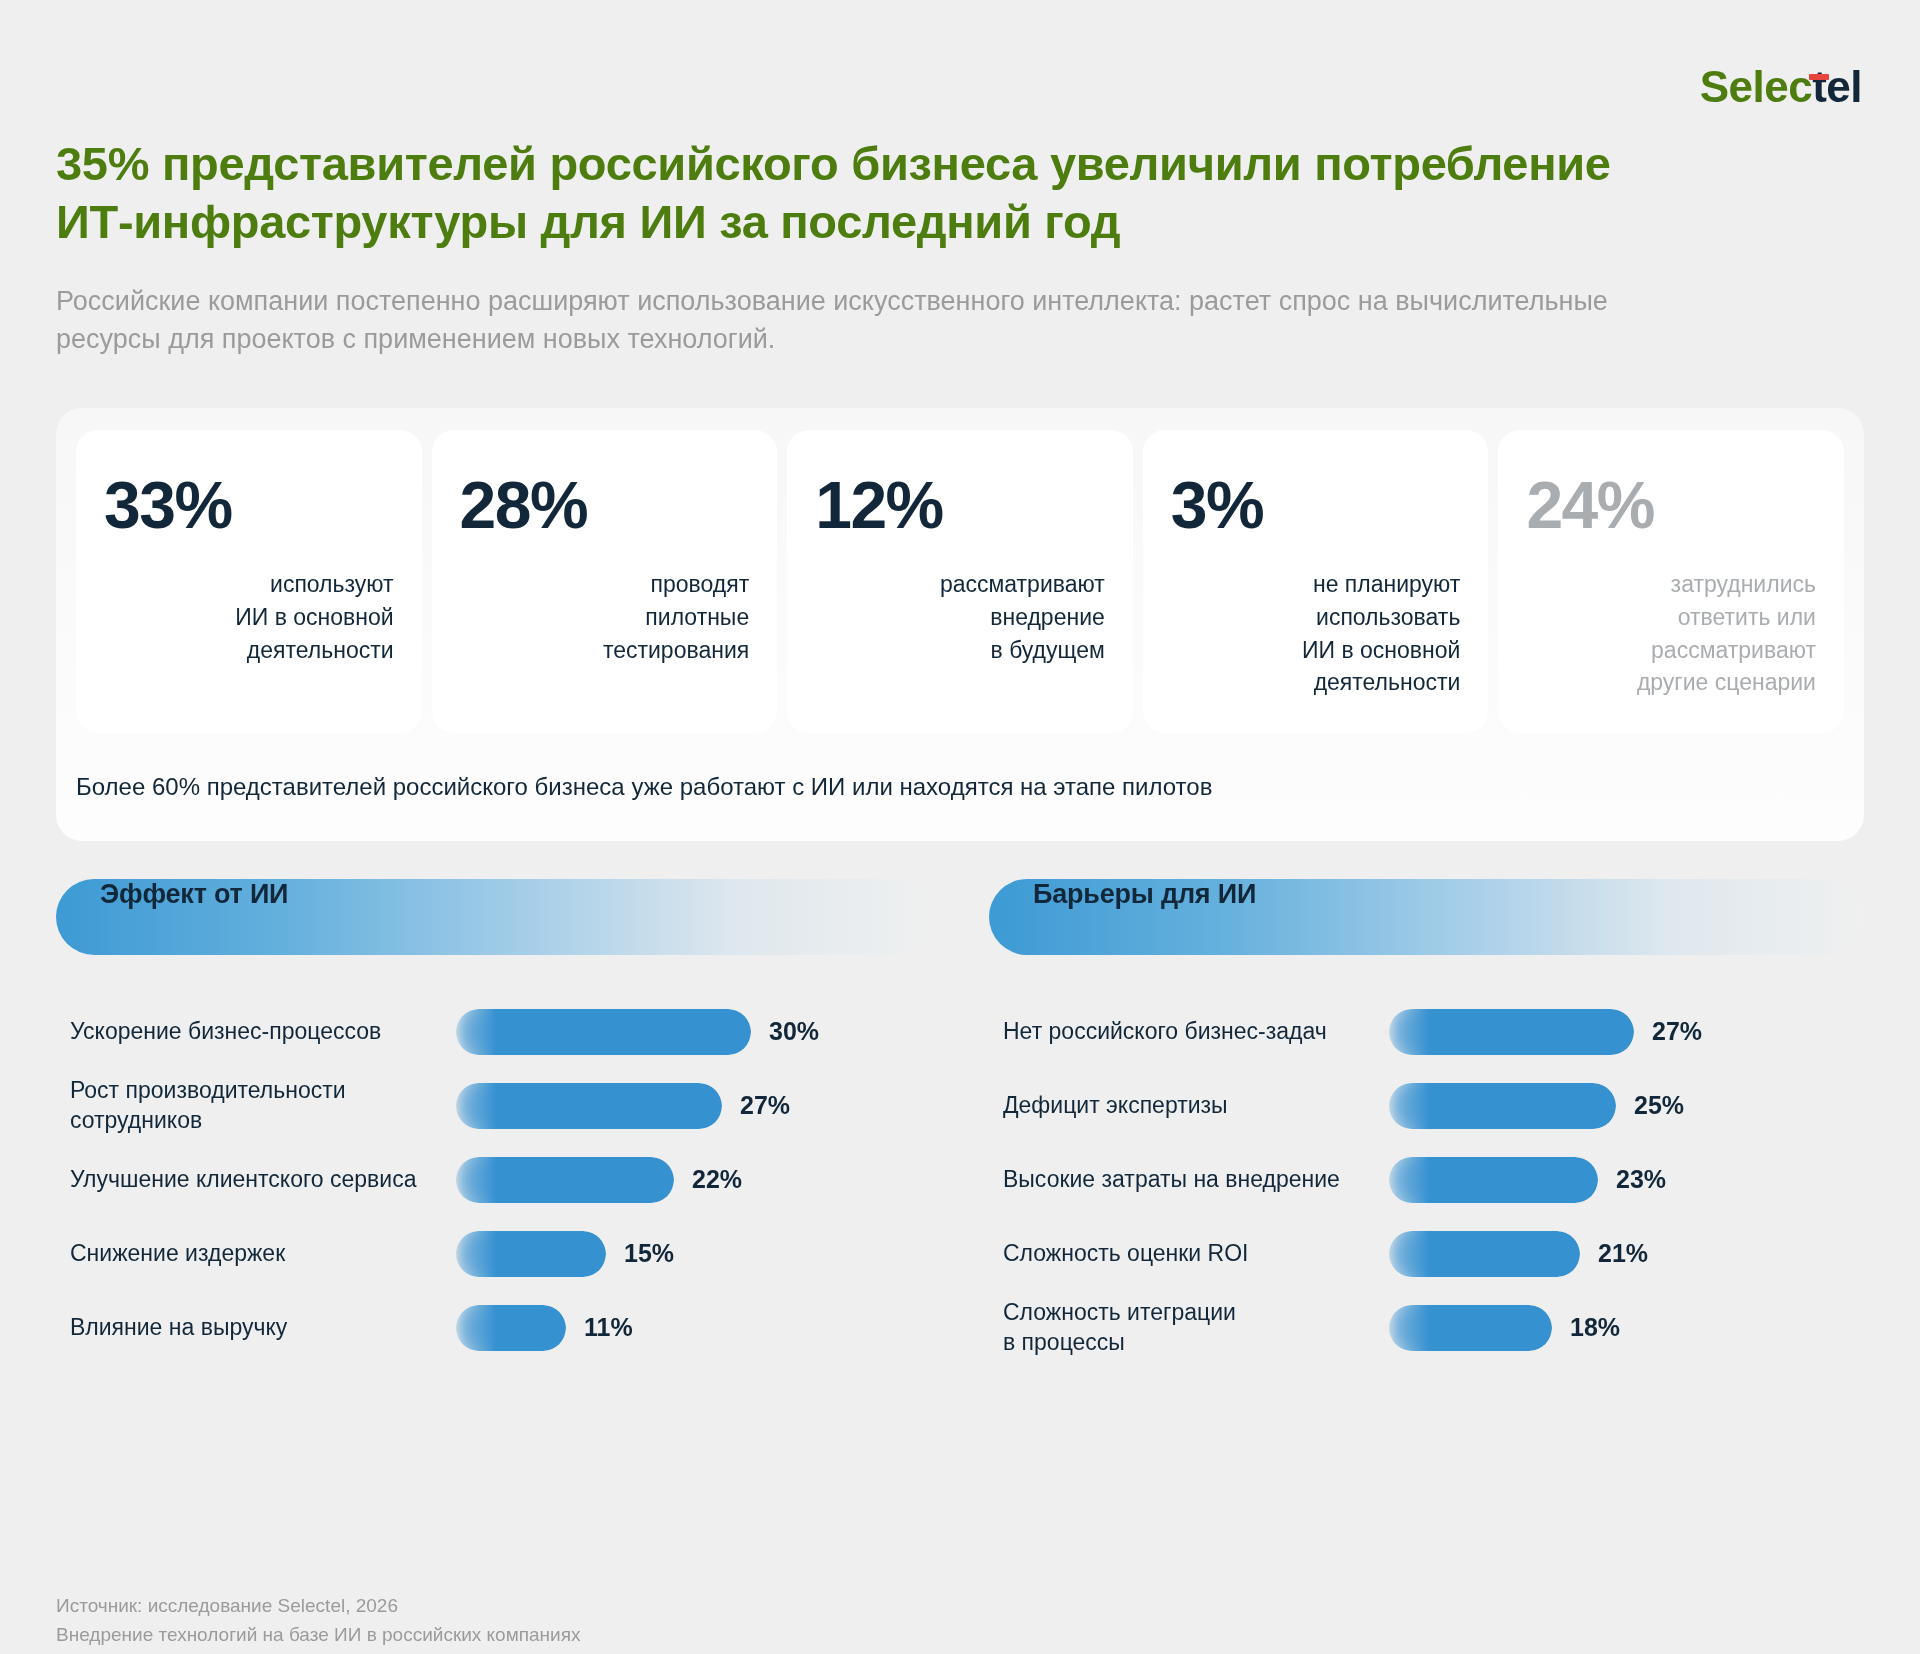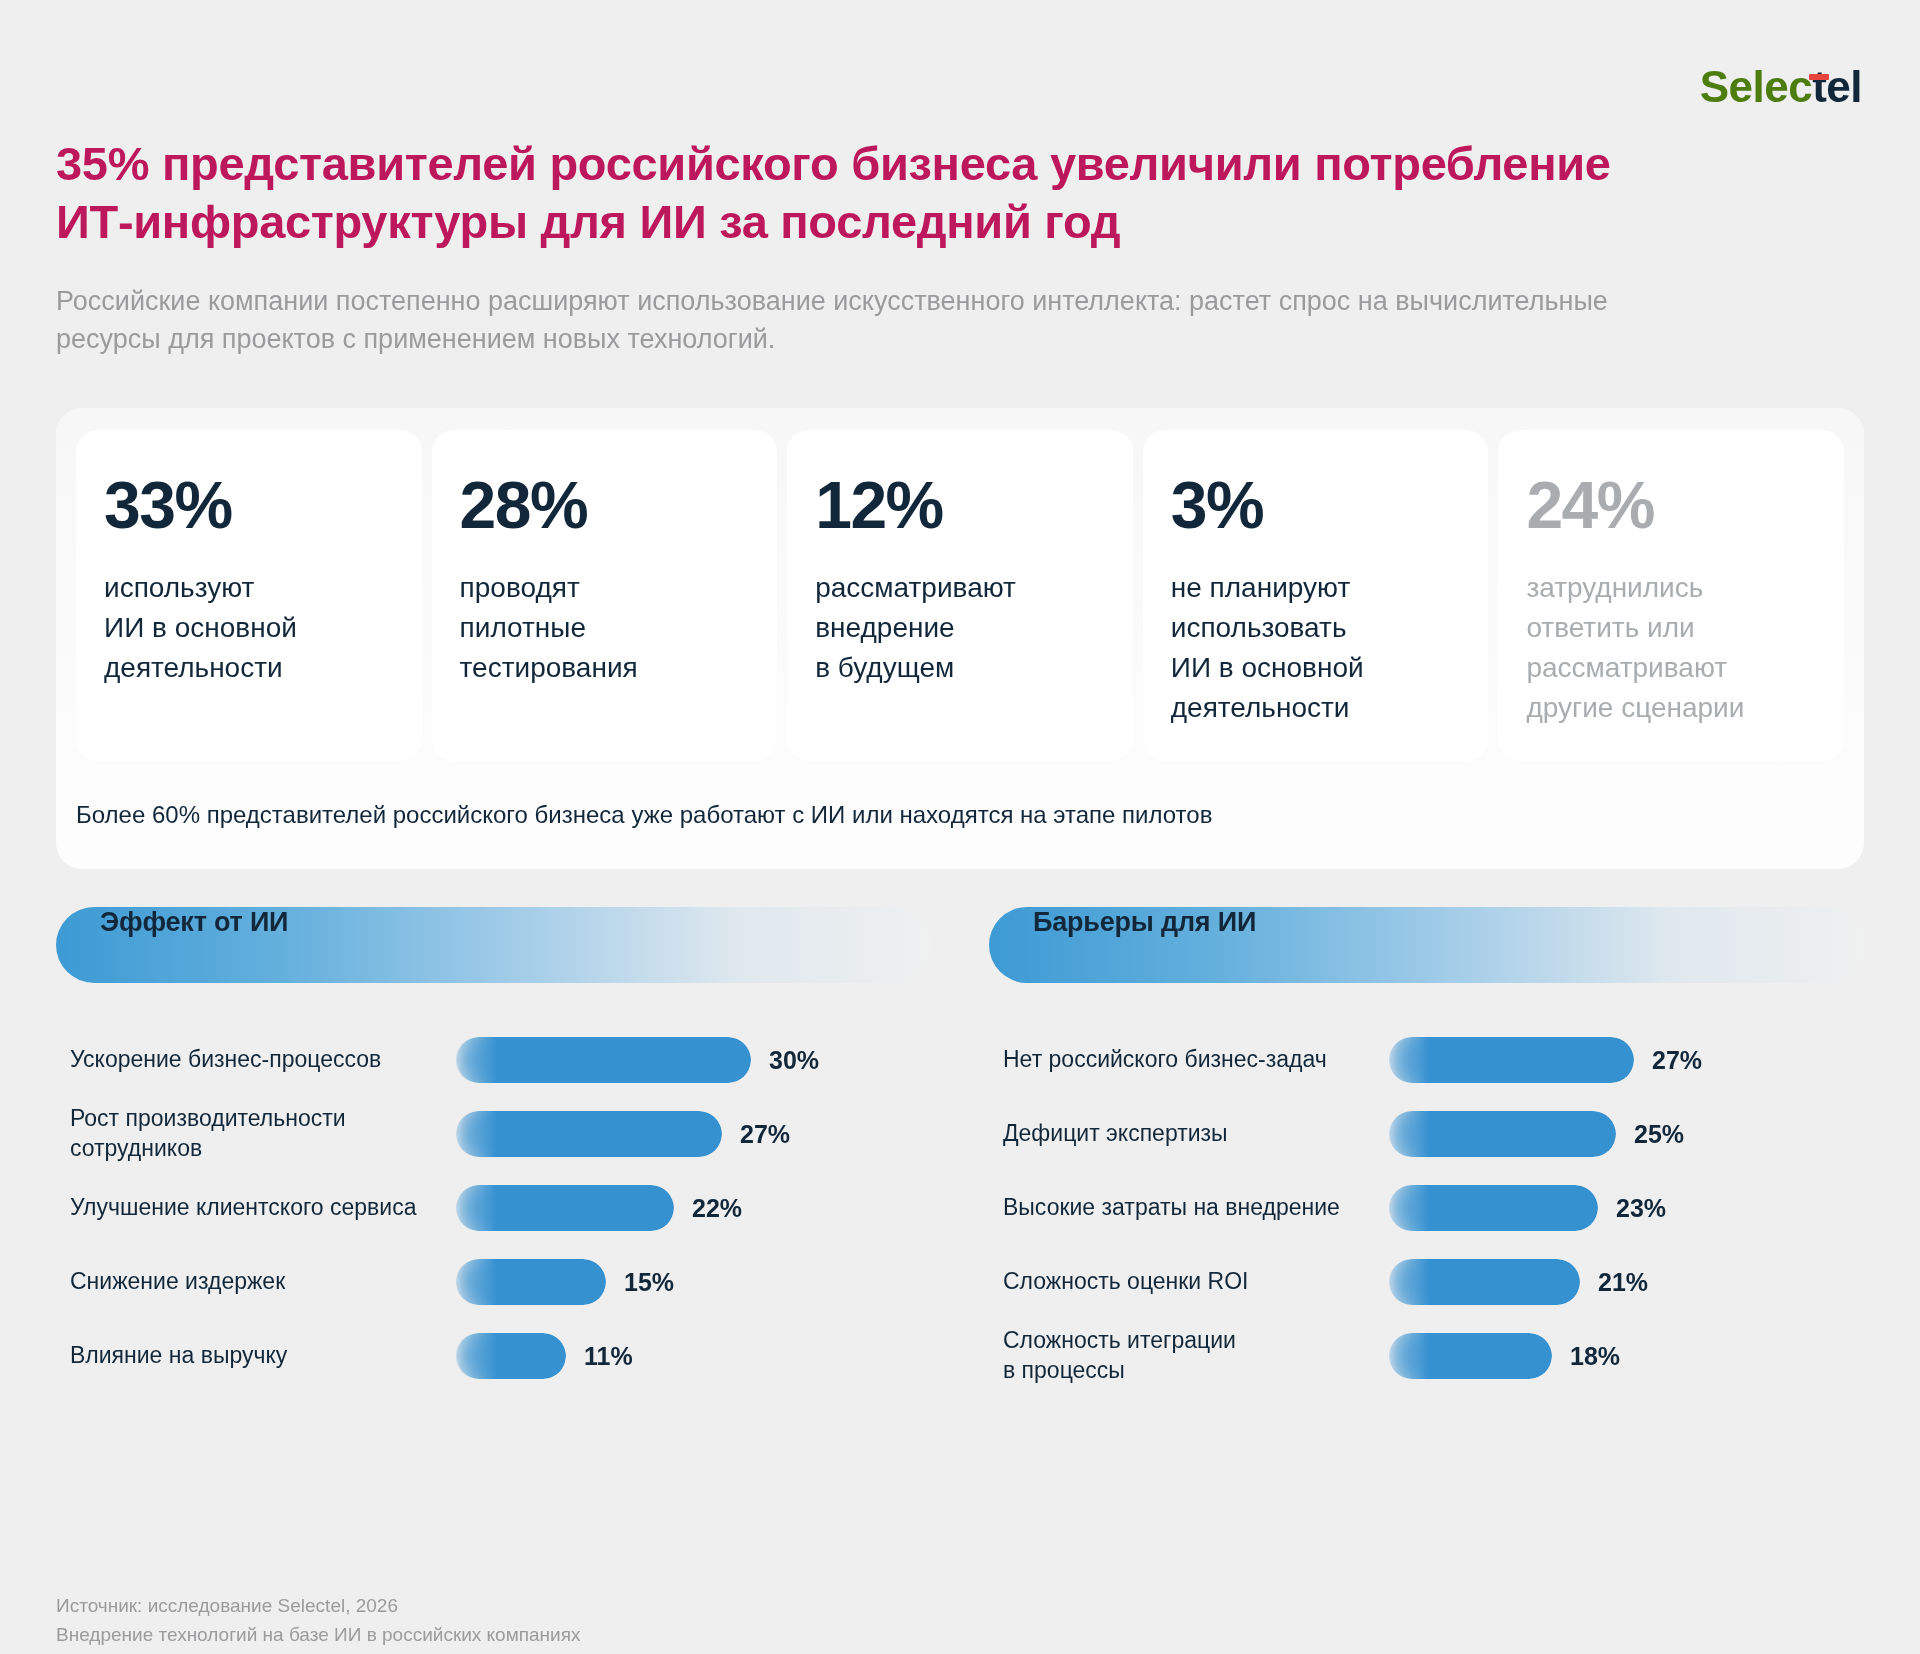--- a/index.html
+++ b/index.html
@@ -53,21 +53,21 @@
     border-radius: 1px;
   }
 
   
   .headline {
     padding-top: 104px;
     font-size: 47px;
     line-height: 1.22;
     font-weight: 700;
     letter-spacing: -0.3px;
-    color: #be185d;
+    color: #4d7c0f;
     max-width: 1560px;
   }
   .subhead {
     margin-top: 26px;
     font-size: 27px;
     line-height: 1.42;
     color: #9b9b9d;
     font-weight: 400;
     max-width: 1560px;
   }
@@ -94,25 +94,26 @@
   }
   .stat-value {
     font-size: 66px;
     font-weight: 700;
     letter-spacing: -1.5px;
     line-height: 1;
     color: #12283a;
   }
   .stat-label {
     margin-top: 30px;
-    font-size: 28px;
+    font-size: 23px;
     line-height: 1.42;
     color: #12283a;
     font-weight: 400;
     white-space: pre-line;
+    text-align: right;
   }
   .stat-card.muted .stat-value { color: #a9adb0; }
   .stat-card.muted .stat-label { color: #a9adb0; }
 
   .stats-summary {
     margin-top: 26px;
     text-align: left;
     font-size: 24px;
     color: #12283a;
     padding: 14px 0 22px 0;

